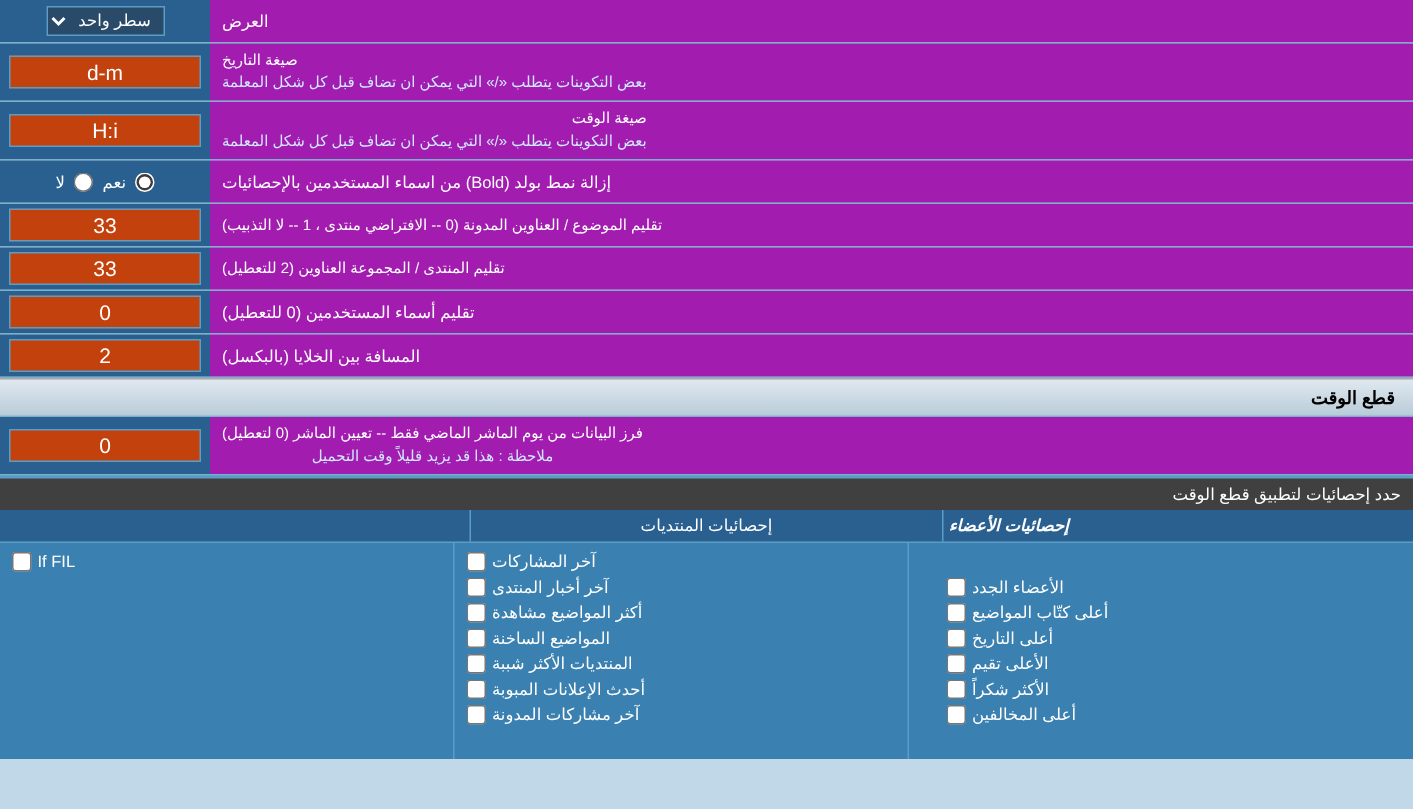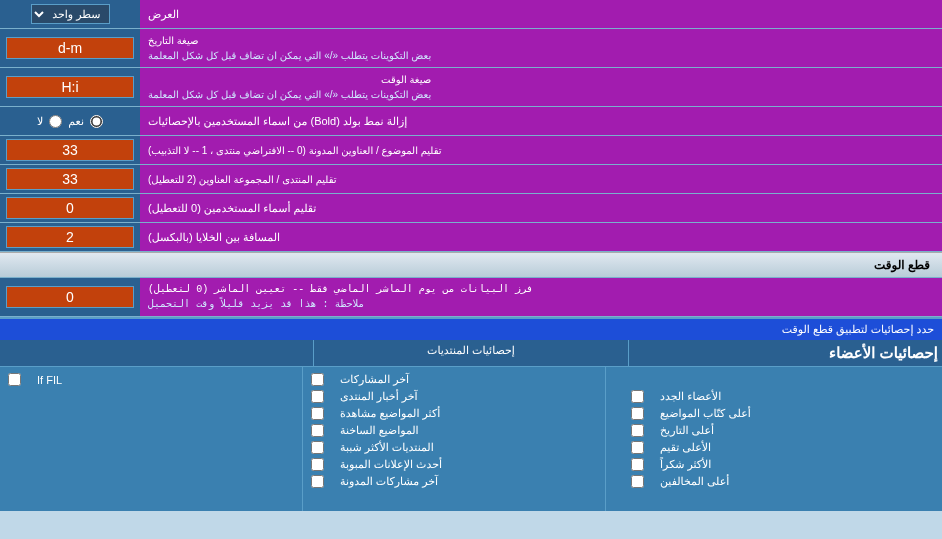--- a/index.html
+++ b/index.html
@@ -96,34 +96,34 @@
       color: #fff;
       border: 1px solid #5a9ec8;
       padding: 2px 4px;
       font-size: 11px;
     }
 
     .checkbox-item {
       display: flex;
       align-items: center;
       justify-content: flex-end;
-      gap: 16px;
+      gap: 4px;
       padding: 2px 4px;
       color: #fff;
       font-size: 11px;
       direction: rtl;
     }
 
     .checkbox-item input[type="checkbox"] {
       accent-color: #fff;
     }
 
     .limit-row {
       display: flex;
-      background: #1d4ed8;
+      background: #404040;
       padding: 4px 8px;
       align-items: center;
       color: #fff;
       font-size: 11px;
       border-top: 1px solid #5a9ec8;
     }
   </style>
 </head>
 <body>
 
@@ -214,38 +214,38 @@
       <input type="text" class="text-input" value="2" style="">
     </div>
   </div>
 
   <div class="section-header">
     <span>قطع الوقت</span>
   </div>
 
   <div class="row">
     <div class="label-cell small-text">
-      <div style="text-align:left; line-height:1.5;font-family:Liberation Mono, monospace;">
+      <div style="text-align:center; line-height:1.5;">
         <div>فرز البيانات من يوم الماشر الماضي فقط -- تعيين الماشر (0 لتعطيل)</div>
         <div style="font-size:10px; color:#d0e8ff;">ملاحظة : هذا قد يزيد قليلاً وقت التحميل</div>
       </div>
     </div>
     <div class="input-cell narrow">
       <input type="text" class="text-input" value="0" style="">
     </div>
   </div>
 
   <div style="background:#3a80b0; border-top: 1px solid #5a9ec8;">
 
     <div class="limit-row">
       <span>حدد إحصائيات لتطبيق قطع الوقت</span>
     </div>
 
     <div style="display:flex; background:#2a6090; border-bottom: 1px solid #5a9ec8;">
-      <div style="flex:1; text-align:right; padding:4px; font-weight:bold; font-size:15px; color:#fff; border-left:1px solid #5a9ec8;">
+      <div style="flex:1; text-align:left; padding:4px; font-weight:bold; font-size:11px; color:#fff; border-left:1px solid #5a9ec8;font-style:italic;">
         <span>إحصائيات الأعضاء</span>
       </div>
       <div style="flex:1; text-align:center; padding:4px; font-weight:normal; font-size:11px; color:#fff; border-left:1px solid #5a9ec8;">
         <span>إحصائيات المنتديات</span>
       </div>
       <div style="flex:1; text-align:center; padding:4px; font-weight:bold; font-size:11px; color:#fff;">
       </div>
     </div>
 
     <div style="display:flex;">

